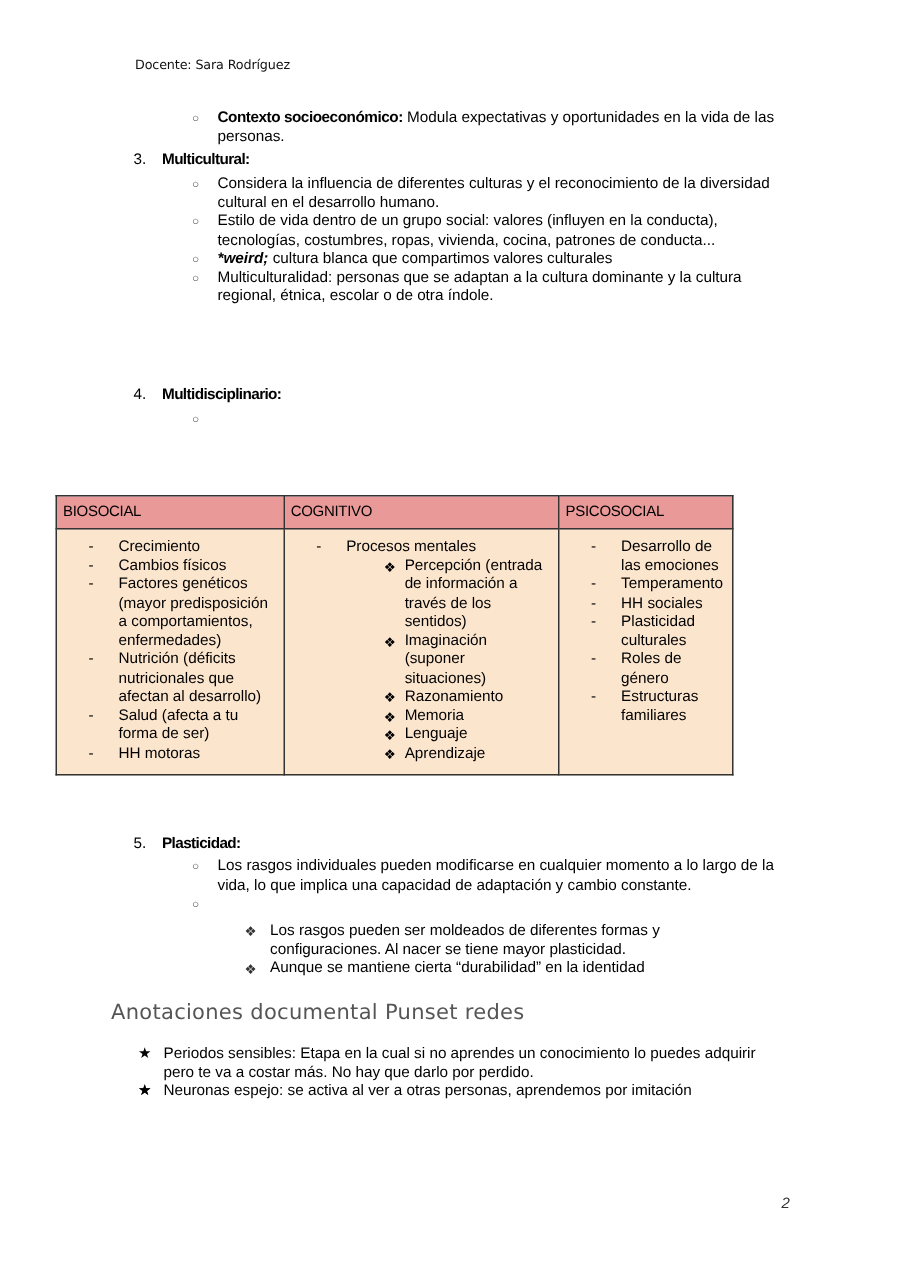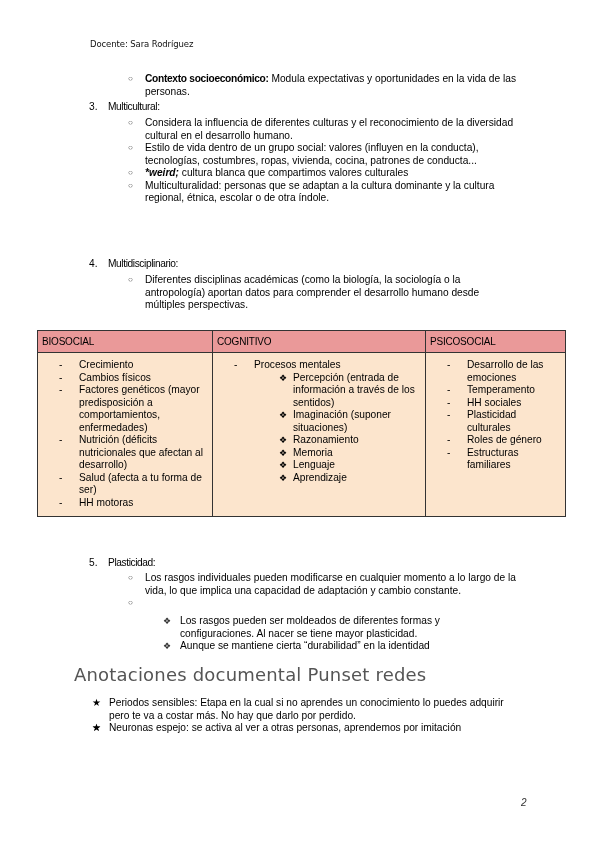--- a/index.html
+++ b/index.html
@@ -3,45 +3,45 @@
 <meta charset="utf-8">
 <style>
   * { box-sizing: border-box; margin: 0; padding: 0; }
   html, body { width: 600px; height: 848px; background: #ffffff; overflow: hidden; }
   body { position: relative; font-family: "Liberation Sans", sans-serif; color: #000; font-size: 10.2px; line-height: 12.5px; }
 
   .header-teacher { position: absolute; left: 90px; top: 38px; font-size: 8.5px; font-family: "DejaVu Sans", sans-serif; color: #111; letter-spacing: -0.1px; }
 
   .ol-item { position: absolute; left: 89px; }
   .ol-num { display: inline-block; width: 19px; }
-  .ol-title { font-weight: normal; letter-spacing: -0.4px; }
+  .ol-title { font-weight: bold; letter-spacing: -0.4px; }
 
   .sub-list { position: absolute; left: 128px; width: 400px; }
   .sub-item { position: relative; padding-left: 17px; }
   .sub-item .bullet { position: absolute; left: 0; top: 0; font-size: 8px; color: #444; }
   .sub-item .bold { font-weight: bold; letter-spacing: -0.3px; text-align: right; }
   .sub-item .bi { font-weight: bold; font-style: italic; }
 
   .subsub-list { position: absolute; left: 163px; width: 370px; }
   .subsub-item { position: relative; padding-left: 17px; }
   .subsub-item .bullet { position: absolute; left: 0; top: 0; font-size: 9px; color: #333; }
 
-  table.dev-table { position: absolute; left: 37px; top: 330px; width: 529px; border-collapse: collapse; border: 1.5px solid #333; }
+  table.dev-table { position: absolute; left: 37px; top: 330px; width: 452px; border-collapse: collapse; border: 1.5px solid #333; }
   .dev-table th { background: #ea9999; text-align: left; font-weight: normal; font-size: 10px; padding: 4px 4px 3px 4px; border: 1px solid #333; height: 22px; letter-spacing: -0.2px; }
   .dev-table td { background: #fce5cd; vertical-align: top; border: 1px solid #333; padding: 6px 4px 6px 4px; height: 164px; }
   .dev-table th.c1, .dev-table td.c1 { width: 175px; }
   .dev-table th.c2, .dev-table td.c2 { width: 213px; }
   .cell-list { list-style: none; }
   .cell-list li { position: relative; padding-left: 37px; }
   .cell-list li .dash { position: absolute; left: 17px; top: 0; }
   .cell-sublist { list-style: none; }
   .cell-sublist li { position: relative; padding-left: 76px; }
   .cell-sublist li .diamond { position: absolute; left: 62px; top: 0; font-size: 9px; }
 
-  .annot-heading { position: absolute; left: 74px; top: 669px; font-family: "DejaVu Sans", sans-serif; font-size: 18px; color: #555; letter-spacing: 0.2px; }
+  .annot-heading { position: absolute; left: 74px; top: 669px; font-family: "DejaVu Sans", sans-serif; font-size: 14px; color: #555; letter-spacing: 0.2px; }
 
   .star-list { position: absolute; left: 92px; top: 697px; width: 430px; }
   .star-item { position: relative; padding-left: 17px; }
   .star-item .star { position: absolute; left: 0; top: 0; font-size: 10px; }
 
   .page-num { position: absolute; left: 521px; top: 797px; font-style: italic; font-size: 10px; color: #333; }
 </style>
 </head>
 <body>
 
@@ -77,21 +77,20 @@
       <span>Multiculturalidad: personas que se adaptan a la cultura dominante y la cultura regional, étnica, escolar o de otra índole.</span>
     </div>
   </div>
 
   <div class="ol-item" style="top:258px;">
     <span class="ol-num">4.</span><span class="ol-title">Multidisciplinario:</span>
   </div>
   <div class="sub-list" style="top:274px; width:380px;">
     <div class="sub-item">
       <span class="bullet">○</span>
-      <span>Diferentes disciplinas académicas (como la biología, la sociología o la antropología) aportan datos para comprender el desarrollo humano desde múltiples perspectivas.</span>
     </div>
   </div>
 
   <table class="dev-table">
     <thead>
       <tr>
         <th class="c1">BIOSOCIAL</th>
         <th class="c2">COGNITIVO</th>
         <th class="c3">PSICOSOCIAL</th>
       </tr>

